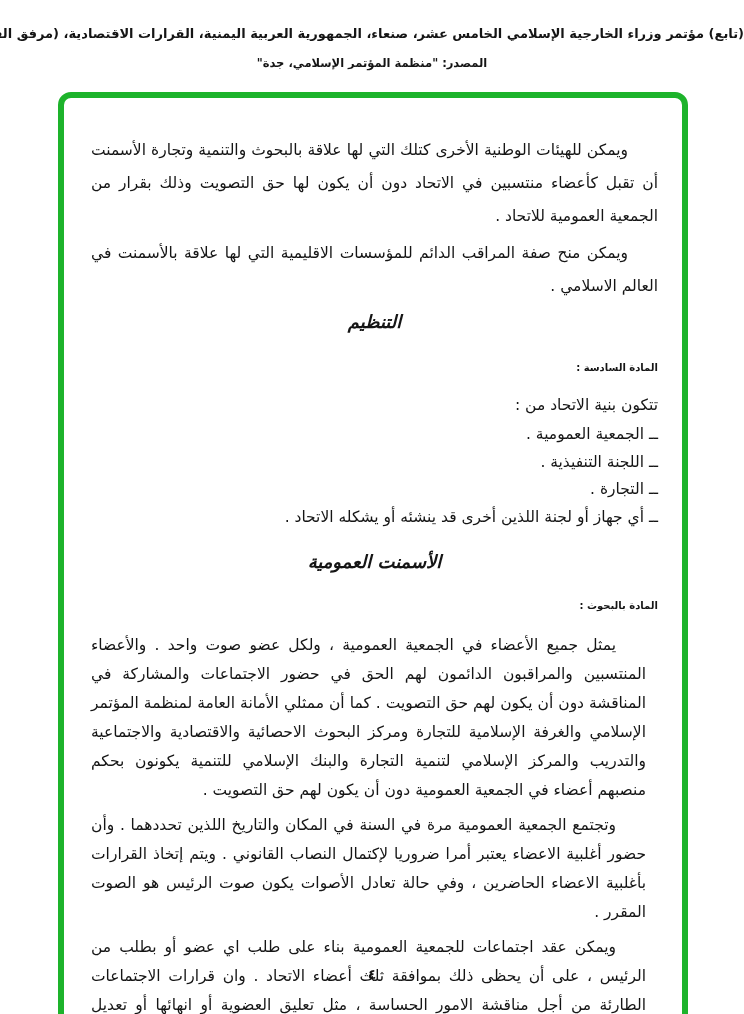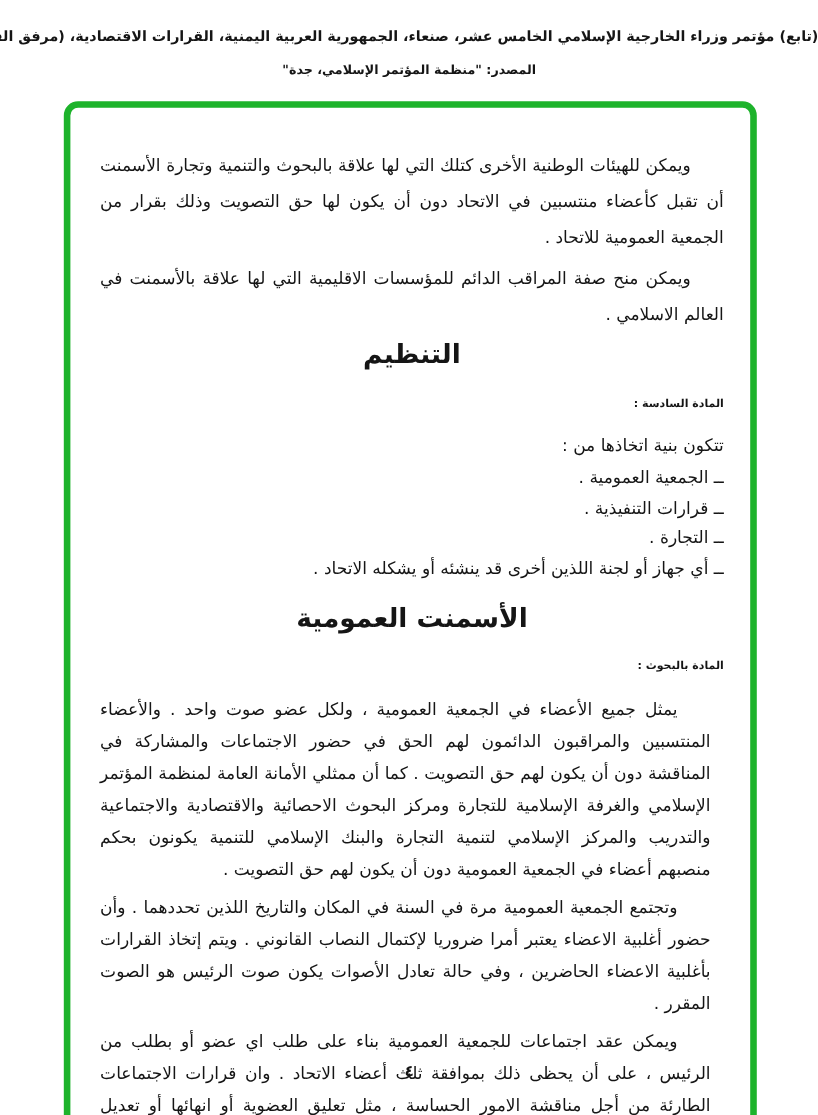--- a/index.html
+++ b/index.html
@@ -48,24 +48,25 @@
     text-indent: 30px;
   }
   p.body-par-tight {
     margin: 0 12px 6px 0;
     line-height: 29px;
     text-align: justify;
     text-indent: 30px;
   }
   .section-heading {
     text-align: center;
-    font-size: 24px;
+    font-size: 18px;
     font-weight: bold;
     margin: 6px 0 22px 0;
     line-height: 26px;
+    font-style: italic;
   }
   .section-heading.assembly { margin: 18px 0 20px 0; }
   .article-label {
     line-height: 22px;
     margin: 0 0 14px 0;
     font-weight: bold;
     font-size: 10px;
   }
   .list-intro {
     line-height: 24px;
@@ -90,24 +91,24 @@
 
 <div class="doc-frame" style="border-color: rgb(29, 179, 43);">
   <div class="doc-content">
 
     <p class="body-par">ويمكن للهيئات الوطنية الأخرى كتلك التي لها علاقة بالبحوث والتنمية وتجارة الأسمنت أن تقبل كأعضاء منتسبين في الاتحاد دون أن يكون لها حق التصويت وذلك بقرار من الجمعية العمومية للاتحاد .</p>
     <p class="body-par">ويمكن منح صفة المراقب الدائم للمؤسسات الاقليمية التي لها علاقة بالأسمنت في العالم الاسلامي .</p>
 
     <div class="section-heading">التنظيم</div>
 
     <div class="article-label">المادة السادسة :</div>
-    <div class="list-intro">تتكون بنية اتخاذها من :</div>
+    <div class="list-intro">تتكون بنية الاتحاد من :</div>
     <ul class="structure-list">
       <li>ــ الجمعية العمومية .</li>
-      <li>ــ قرارات التنفيذية .</li>
+      <li>ــ اللجنة التنفيذية .</li>
       <li>ــ التجارة .</li>
       <li>ــ أي جهاز أو لجنة اللذين أخرى قد ينشئه أو يشكله الاتحاد .</li>
     </ul>
 
     <div class="section-heading assembly">الأسمنت العمومية</div>
 
     <div class="article-label">المادة بالبحوث :</div>
     <p class="body-par-tight">يمثل جميع الأعضاء في الجمعية العمومية ، ولكل عضو صوت واحد . والأعضاء المنتسبين والمراقبون الدائمون لهم الحق في حضور الاجتماعات والمشاركة في المناقشة دون أن يكون لهم حق التصويت . كما أن ممثلي الأمانة العامة لمنظمة المؤتمر الإسلامي والغرفة الإسلامية للتجارة ومركز البحوث الاحصائية والاقتصادية والاجتماعية والتدريب والمركز الإسلامي لتنمية التجارة والبنك الإسلامي للتنمية يكونون بحكم منصبهم أعضاء في الجمعية العمومية دون أن يكون لهم حق التصويت .</p>
     <p class="body-par-tight">وتجتمع الجمعية العمومية مرة في السنة في المكان والتاريخ اللذين تحددهما . وأن حضور أغلبية الاعضاء يعتبر أمرا ضروريا لإكتمال النصاب القانوني . ويتم إتخاذ القرارات بأغلبية الاعضاء الحاضرين ، وفي حالة تعادل الأصوات يكون صوت الرئيس هو الصوت المقرر .</p>
     <p class="body-par-tight">ويمكن عقد اجتماعات للجمعية العمومية بناء على طلب اي عضو أو بطلب من الرئيس ، على أن يحظى ذلك بموافقة ثلث أعضاء الاتحاد . وان قرارات الاجتماعات الطارئة من أجل مناقشة الامور الحساسة ، مثل تعليق العضوية أو انهائها أو تعديل النظام الأساسي وحل الاتحاد ، يتم اتخاذها بموافقة ثلثي الأعضاء .</p>

